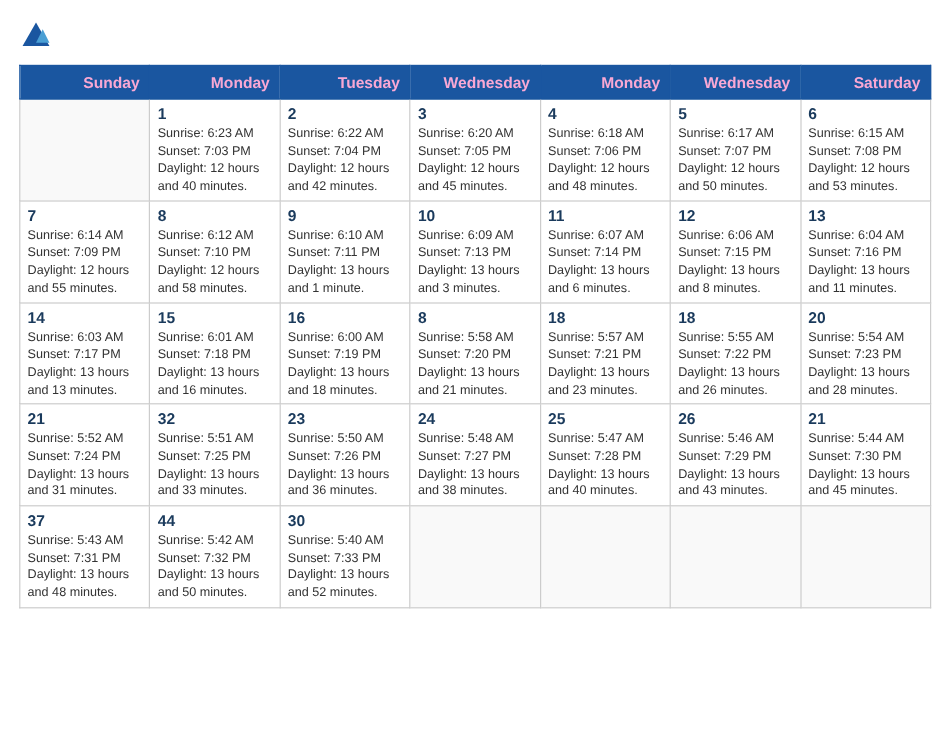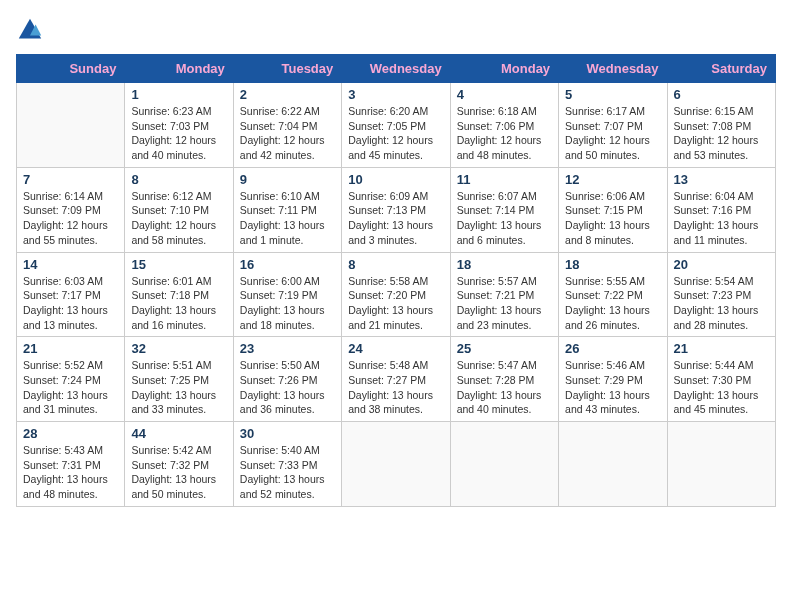--- a/index.html
+++ b/index.html
@@ -230,21 +230,21 @@
           <div class="cell-date">26</div>
           <div class="cell-info">Sunrise: 5:46 AM<br>Sunset: 7:29 PM<br>Daylight: 13 hours and 43 minutes.</div>
         </td>
         <td>
           <div class="cell-date">21</div>
           <div class="cell-info">Sunrise: 5:44 AM<br>Sunset: 7:30 PM<br>Daylight: 13 hours and 45 minutes.</div>
         </td>
       </tr>
       <tr>
         <td>
-          <div class="cell-date">28</div>
+          <div class="cell-date">37</div>
           <div class="cell-info">Sunrise: 5:43 AM<br>Sunset: 7:31 PM<br>Daylight: 13 hours and 48 minutes.</div>
         </td>
         <td>
           <div class="cell-date">44</div>
           <div class="cell-info">Sunrise: 5:42 AM<br>Sunset: 7:32 PM<br>Daylight: 13 hours and 50 minutes.</div>
         </td>
         <td>
           <div class="cell-date">30</div>
           <div class="cell-info">Sunrise: 5:40 AM<br>Sunset: 7:33 PM<br>Daylight: 13 hours and 52 minutes.</div>
         </td>

